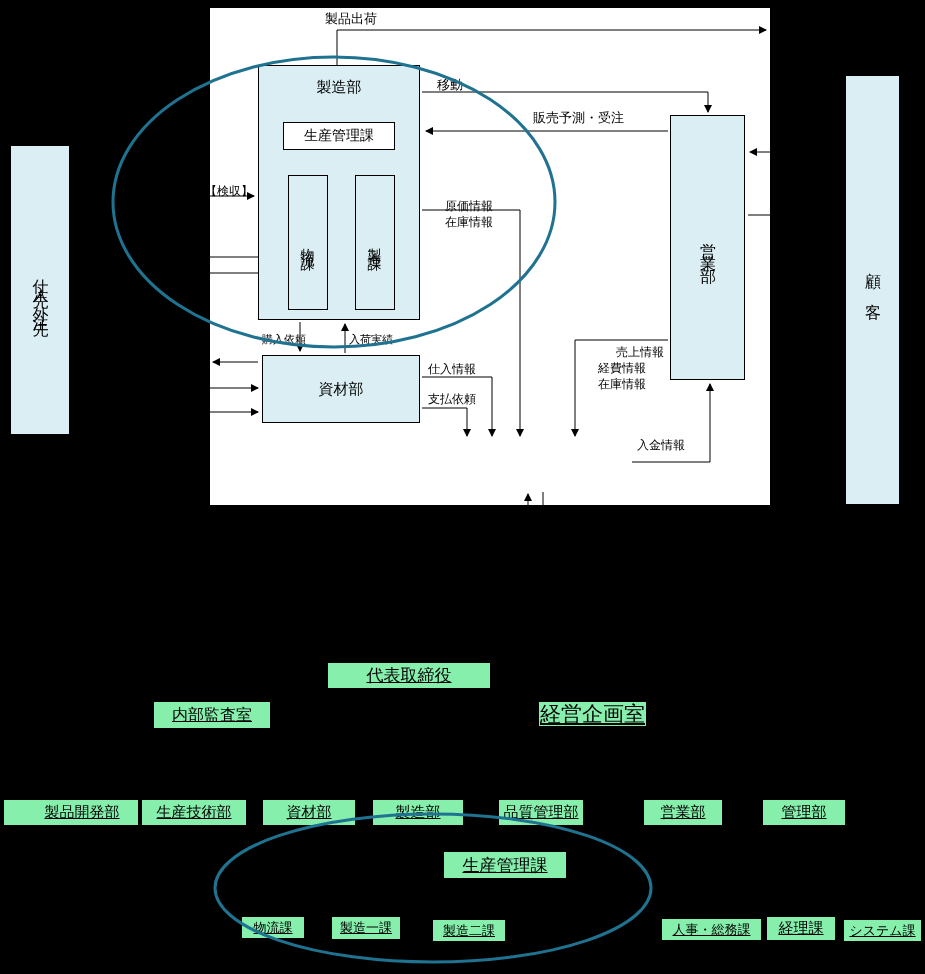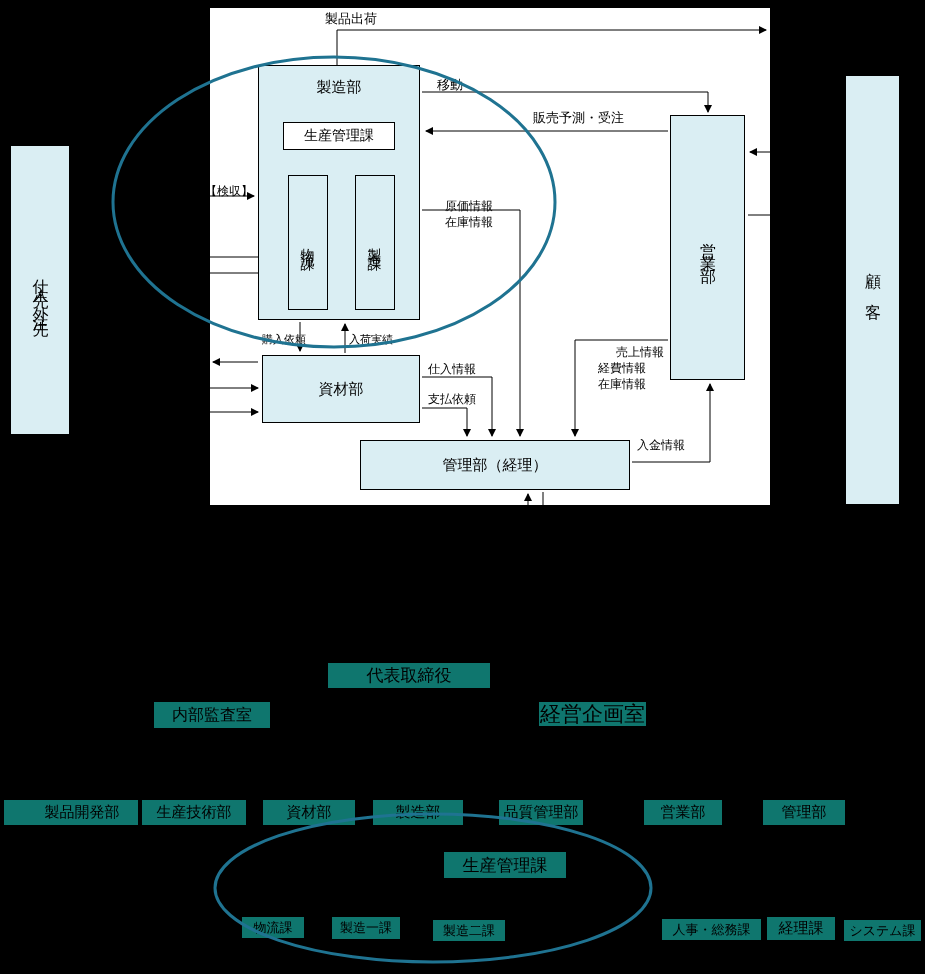--- a/index.html
+++ b/index.html
@@ -9,22 +9,22 @@
   svg.layer{position:absolute;left:0;top:0;pointer-events:none;}
   .bluebox{position:absolute;background:#DAEEF3;border:1px solid #000;box-sizing:border-box;
            display:flex;align-items:center;justify-content:center;font-size:15px;}
   .whitebox{position:absolute;background:#fff;border:1px solid #000;box-sizing:border-box;
             display:flex;align-items:center;justify-content:center;font-size:14px;}
   .vtext{writing-mode:vertical-rl;text-orientation:upright;}
   .toplabel{align-items:flex-start;padding-top:12px;justify-content:center;}
   .lbl{position:absolute;font-size:12px;white-space:nowrap;line-height:1.3;}
   .lbl.md{font-size:13px;}
   .lbl.sm{font-size:11px;}
-  .orgbox{position:absolute;background:#0f766e;display:flex;align-items:center;justify-content:center;
-          white-space:nowrap;font-size:15px;}
+  .orgbox{position:absolute;background:#86efac;display:flex;align-items:center;justify-content:center;
+          white-space:nowrap;font-size:15px;text-decoration:underline;}
   .orgbox.lg{font-size:17px;}
   .orgbox.sm{font-size:13px;}
 </style>
 </head>
 <body>
 
 <div class="stage">
 
   <div class="canvas"></div>
 
@@ -67,21 +67,20 @@
   <div class="bluebox vtext" style="left:288px;top:175px;width:40px;height:135px;font-size:14px;letter-spacing:4px;">物流課</div>
 
   <div class="bluebox vtext" style="left:355px;top:175px;width:40px;height:135px;font-size:14px;letter-spacing:4px;">製造課</div>
 
   <div class="bluebox vtext" style="left:670px;top:115px;width:75px;height:265px;font-size:16px;letter-spacing:12px;">営業部</div>
 
   <div class="bluebox vtext" style="left:845px;top:75px;width:55px;height:430px;font-size:16px;letter-spacing:30px;">顧客</div>
 
   <div class="bluebox" style="left:262px;top:355px;width:158px;height:68px;">資材部</div>
 
-  <div class="bluebox" style="left:360px;top:440px;width:270px;height:50px;">管理部（経理）</div>
 
 
   <div class="lbl md" style="left:325px;top:11px;">製品出荷</div>
   <div class="lbl md" style="left:437px;top:77px;">移動</div>
   <div class="lbl md" style="left:533px;top:110px;">販売予測・受注</div>
   <div class="lbl" style="left:205px;top:184px;">【検収】</div>
   <div class="lbl" style="left:445px;top:199px;">原価情報</div>
   <div class="lbl" style="left:445px;top:215px;">在庫情報</div>
   <div class="lbl sm" style="left:262px;top:332px;">購入依頼</div>
   <div class="lbl sm" style="left:349px;top:332px;">入荷実績</div>

